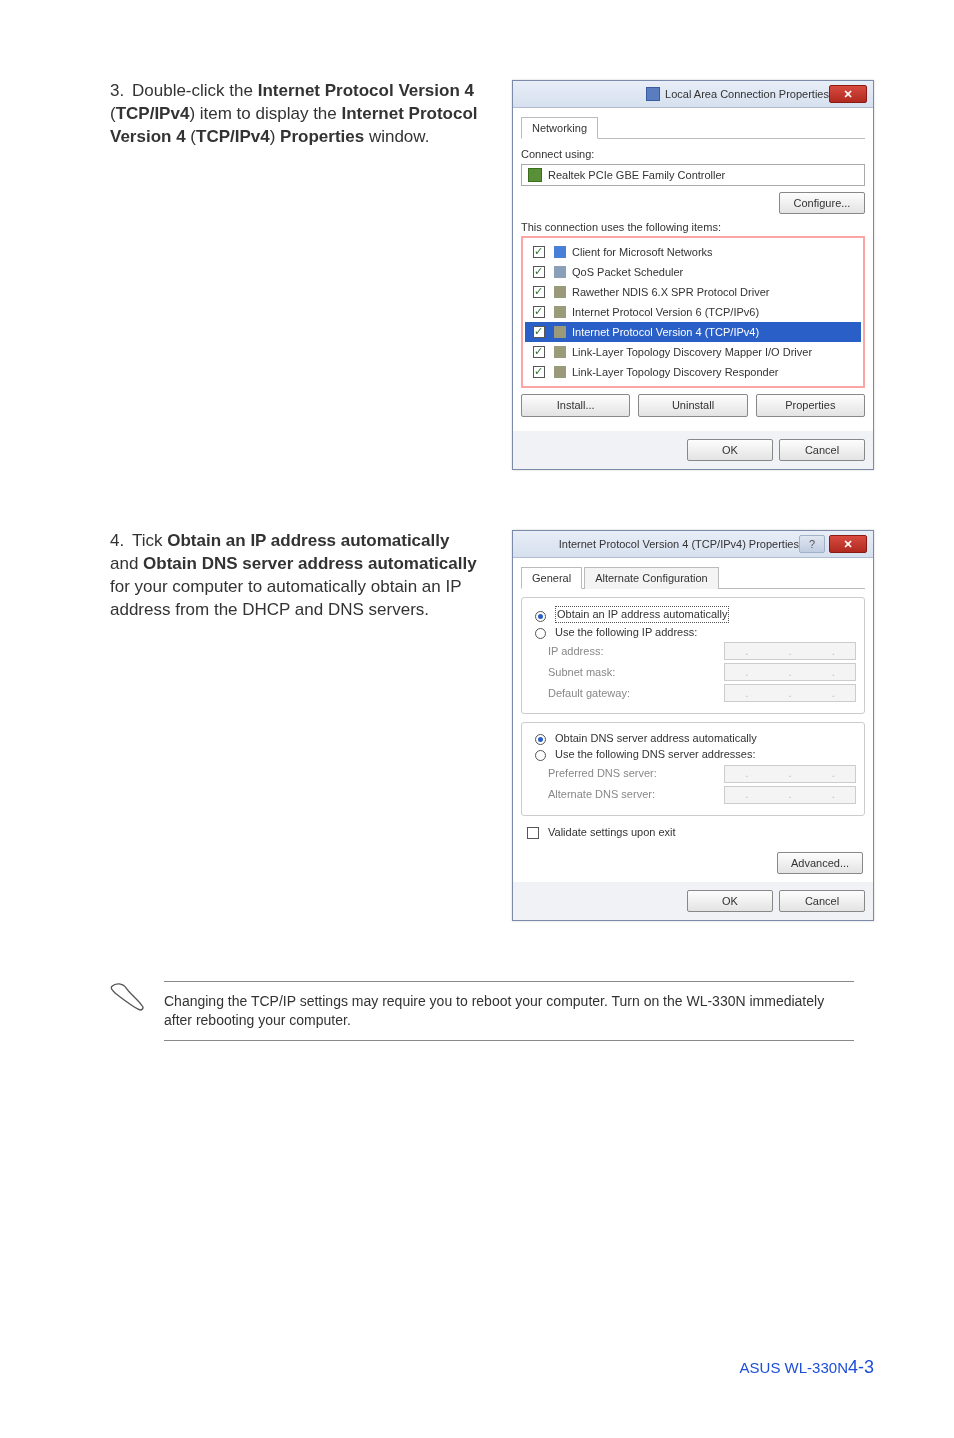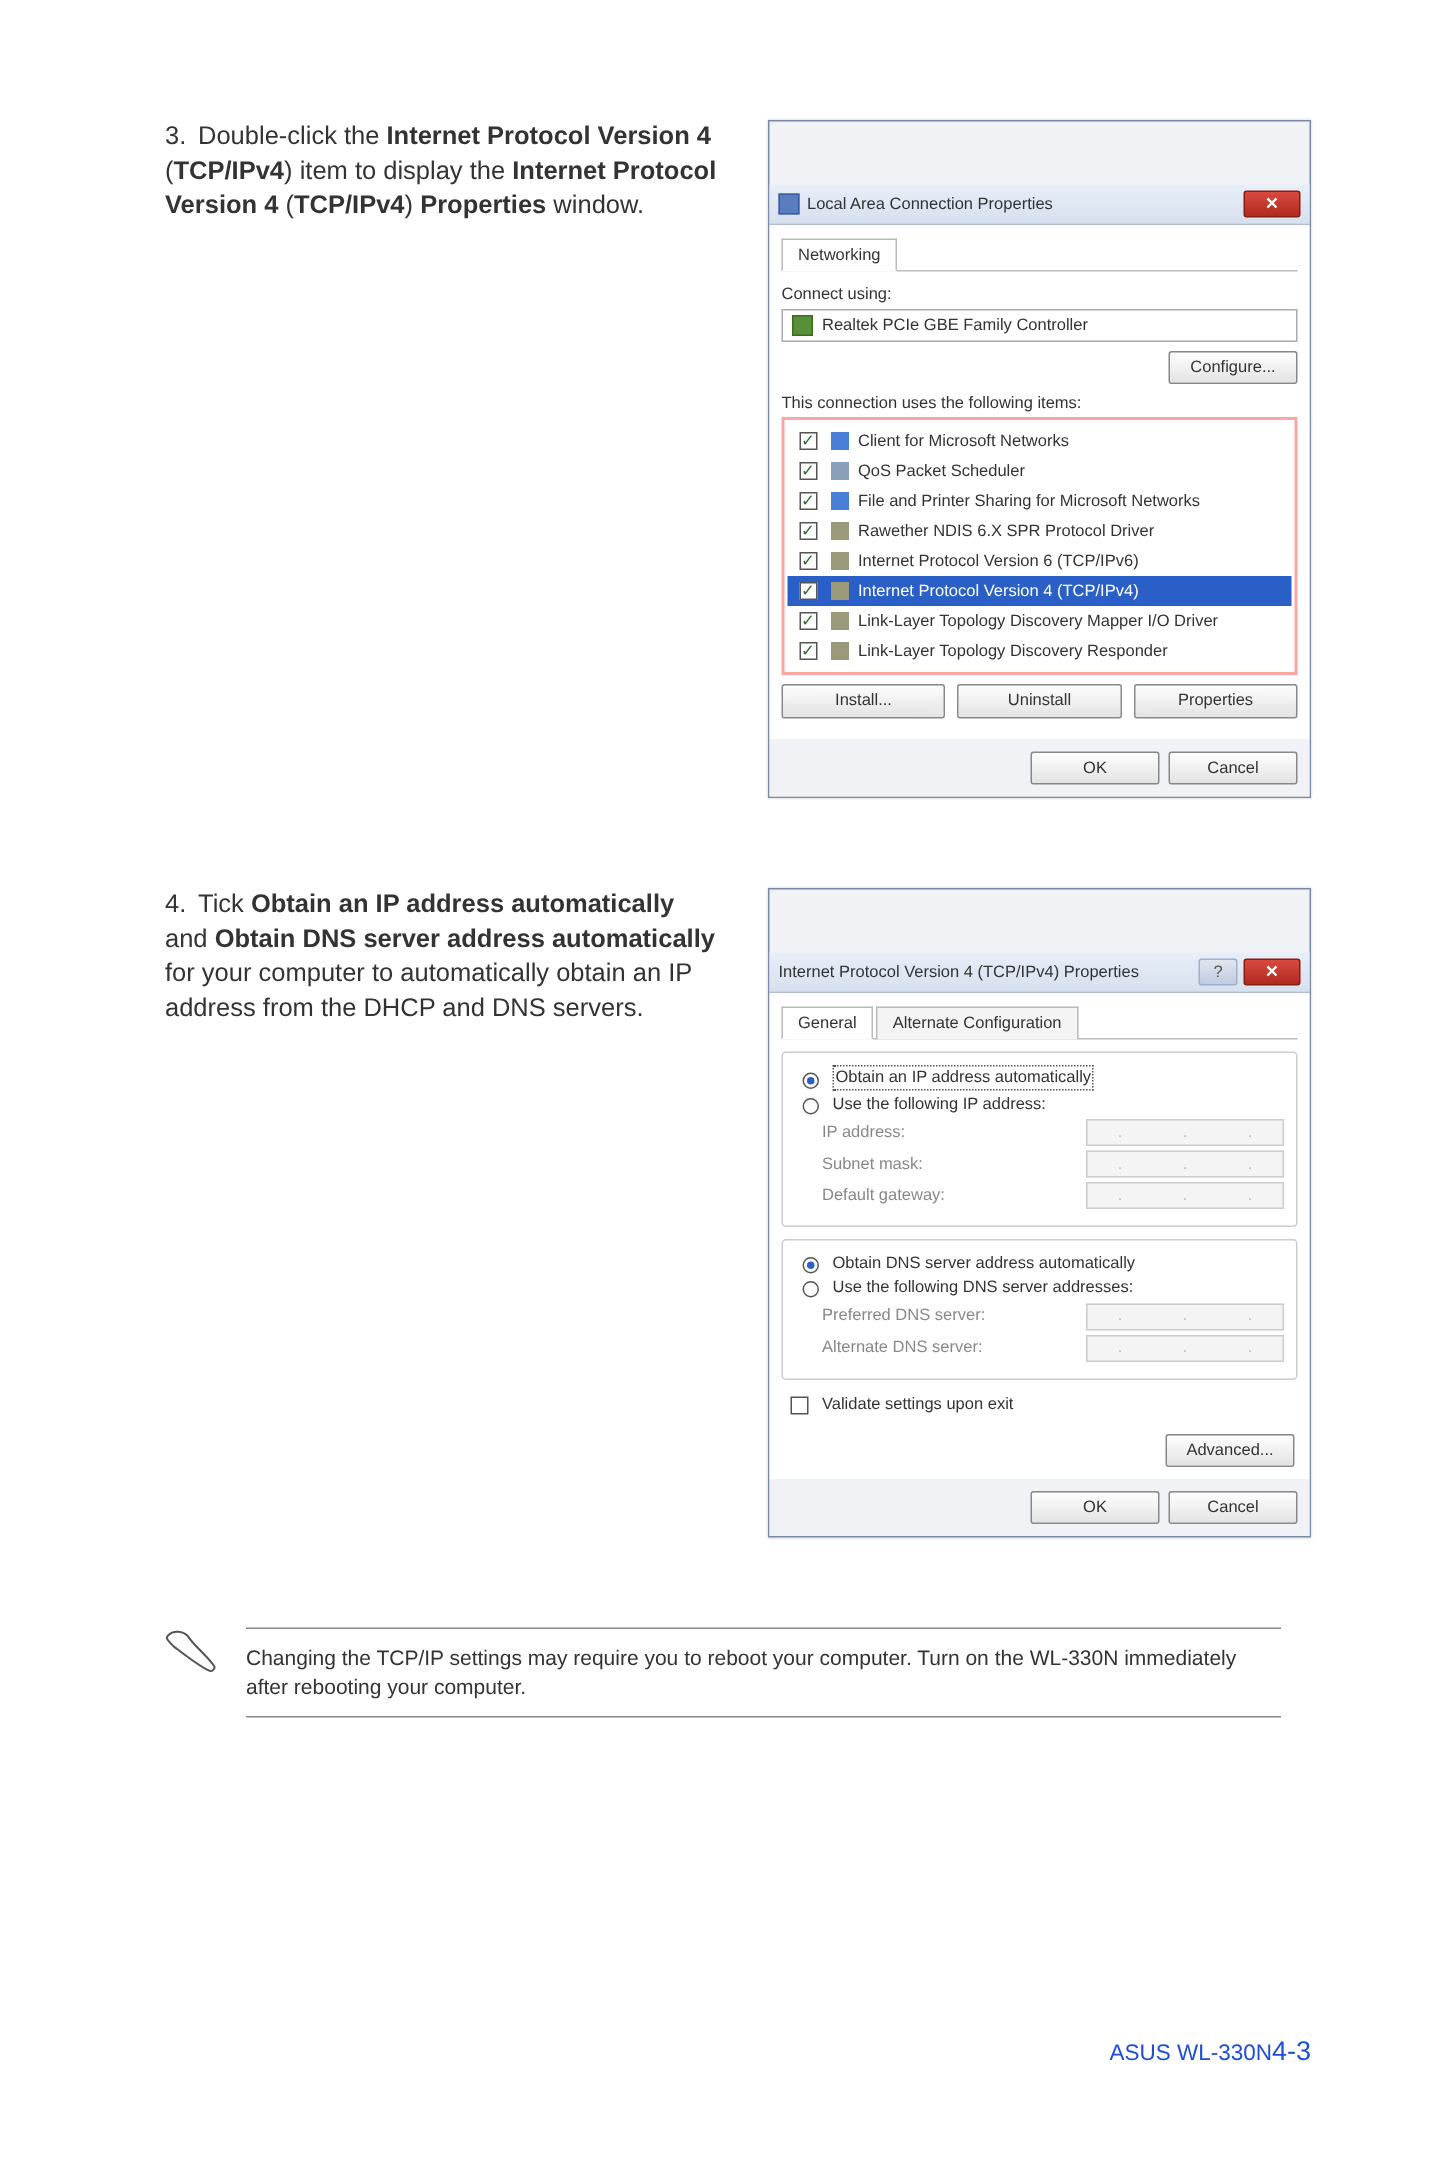--- a/index.html
+++ b/index.html
@@ -38,22 +38,21 @@
     font-size: 11px;
     line-height: 1.3;
     box-shadow: 0 0 2px rgba(0,0,0,0.2);
   }
   .titlebar {
     background: linear-gradient(#e8eef8,#d6e0ee);
     border-bottom: 1px solid #b0bdd0;
     padding: 4px 6px;
     display: flex;
     align-items: center;
-    justify-content: space-between;
-    margin-top: 42px;
+    justify-content: flex-end;
   }
   .title-left { display: flex; align-items: center; gap: 5px; }
   .win-icon {
     width: 12px; height: 12px; background: #5a7dbf; border: 1px solid #3a5d9f; display: inline-block;
   }
   .close-btn {
     background: linear-gradient(#d94a3f,#b02a20);
     color: #fff;
     width: 36px; height: 16px;
     display: flex; align-items: center; justify-content: center;
@@ -226,25 +225,20 @@
               <span class="svc-icon svc-client"></span>
               <span>Client for Microsoft Networks</span>
             </div>
           <div class="item">
               <input type="checkbox" class="chk" checked="" style="">
               <span class="svc-icon svc-sched"></span>
               <span>QoS Packet Scheduler</span>
             </div>
           <div class="item">
               <input type="checkbox" class="chk" checked="" style="">
-              <span class="svc-icon svc-file"></span>
-              <span>File and Printer Sharing for Microsoft Networks</span>
-            </div>
-          <div class="item">
-              <input type="checkbox" class="chk" checked="" style="">
               <span class="svc-icon svc-proto"></span>
               <span>Rawether NDIS 6.X SPR Protocol Driver</span>
             </div>
           <div class="item">
               <input type="checkbox" class="chk" checked="" style="">
               <span class="svc-icon svc-proto"></span>
               <span>Internet Protocol Version 6 (TCP/IPv6)</span>
             </div>
           <div class="item sel">
               <input type="checkbox" class="chk" checked="" style="">

